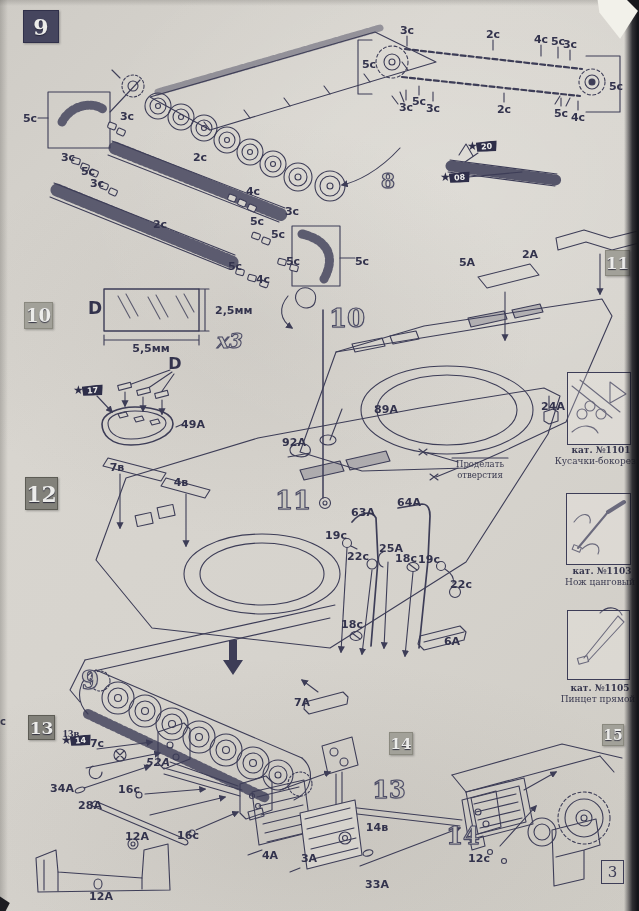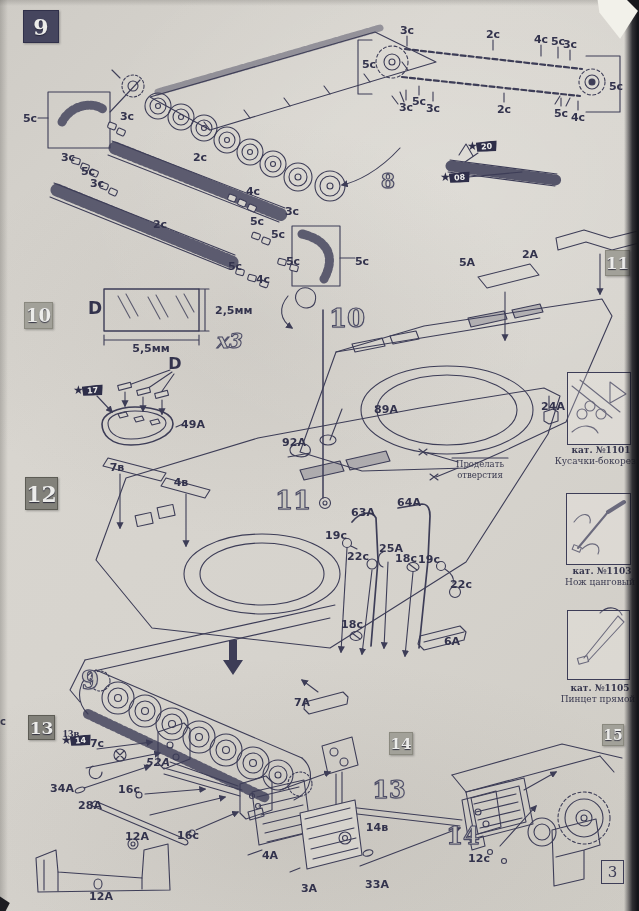--- a/index.html
+++ b/index.html
@@ -427,21 +427,21 @@
       <span class="part-label" style="left: 71px; top: 733px; font-family: Liberation Serif, serif;">13в</span>
       <span class="part-label" style="left: 62px; top: 788px;">34A</span>
       <span class="part-label" style="left: 90px; top: 805px;">28A</span>
       <span class="part-label" style="left: 129px; top: 789px;">16c</span>
       <span class="part-label" style="left: 158px; top: 762px; font-style: italic;">52A</span>
       <span class="part-label" style="left: 137px; top: 836px;">12A</span>
       <span class="part-label" style="left: 188px; top: 835px;">16c</span>
       <span class="part-label" style="left: 101px; top: 896px;">12A</span>
       <span class="part-label" style="left: 349px; top: 827px; margin-left: 28px;">14в</span>
       <span class="part-label" style="left: 270px; top: 855px;">4A</span>
-      <span class="part-label" style="left: 309px; top: 888px;">3A</span>
+      <span class="part-label" style="left: 309px; top: 858px;">3A</span>
       <span class="part-label" style="left: 377px; top: 860px; margin-top: 24px;">33A</span>
       <span class="part-label" style="left: 479px; top: 858px;">12c</span>
       <span class="assembly-number" style="left: 388px; top: 181px; font-size: 20px;">8</span>
       <span class="assembly-number" style="left: 347px; top: 318px; font-size: 26px;">10</span>
       <span class="assembly-number" style="left: 293px; top: 500px; font-size: 26px;">11</span>
       <span class="assembly-number" style="left: 90px; top: 680px; font-size: 26px;">9</span>
       <span class="assembly-number" style="left: 389px; top: 789px; font-size: 24px;">13</span>
       <span class="assembly-number" style="left: 463px; top: 835px; font-size: 24px;">14</span>
       <span class="step-badge badge-dark" style="left: 23px; top: 10px; width: 34px; height: 31px; font-size: 22px;">9</span>
       <span class="step-badge badge-gray" style="left: 24px; top: 302px; width: 27px; height: 25px; font-size: 18px;">10</span>

